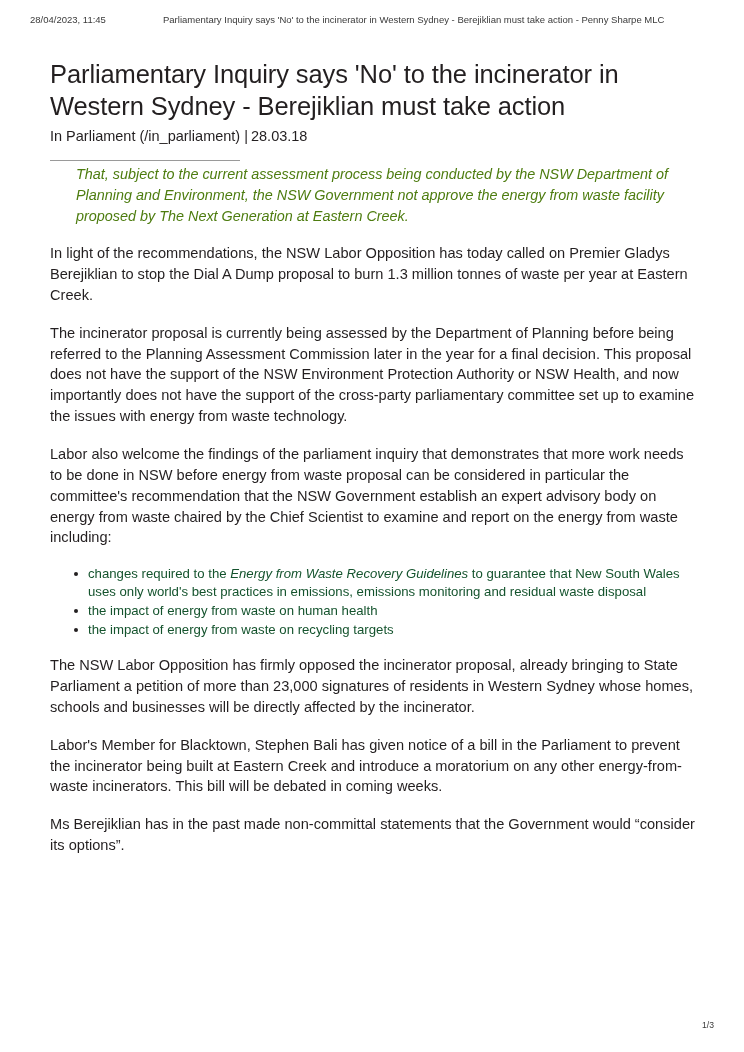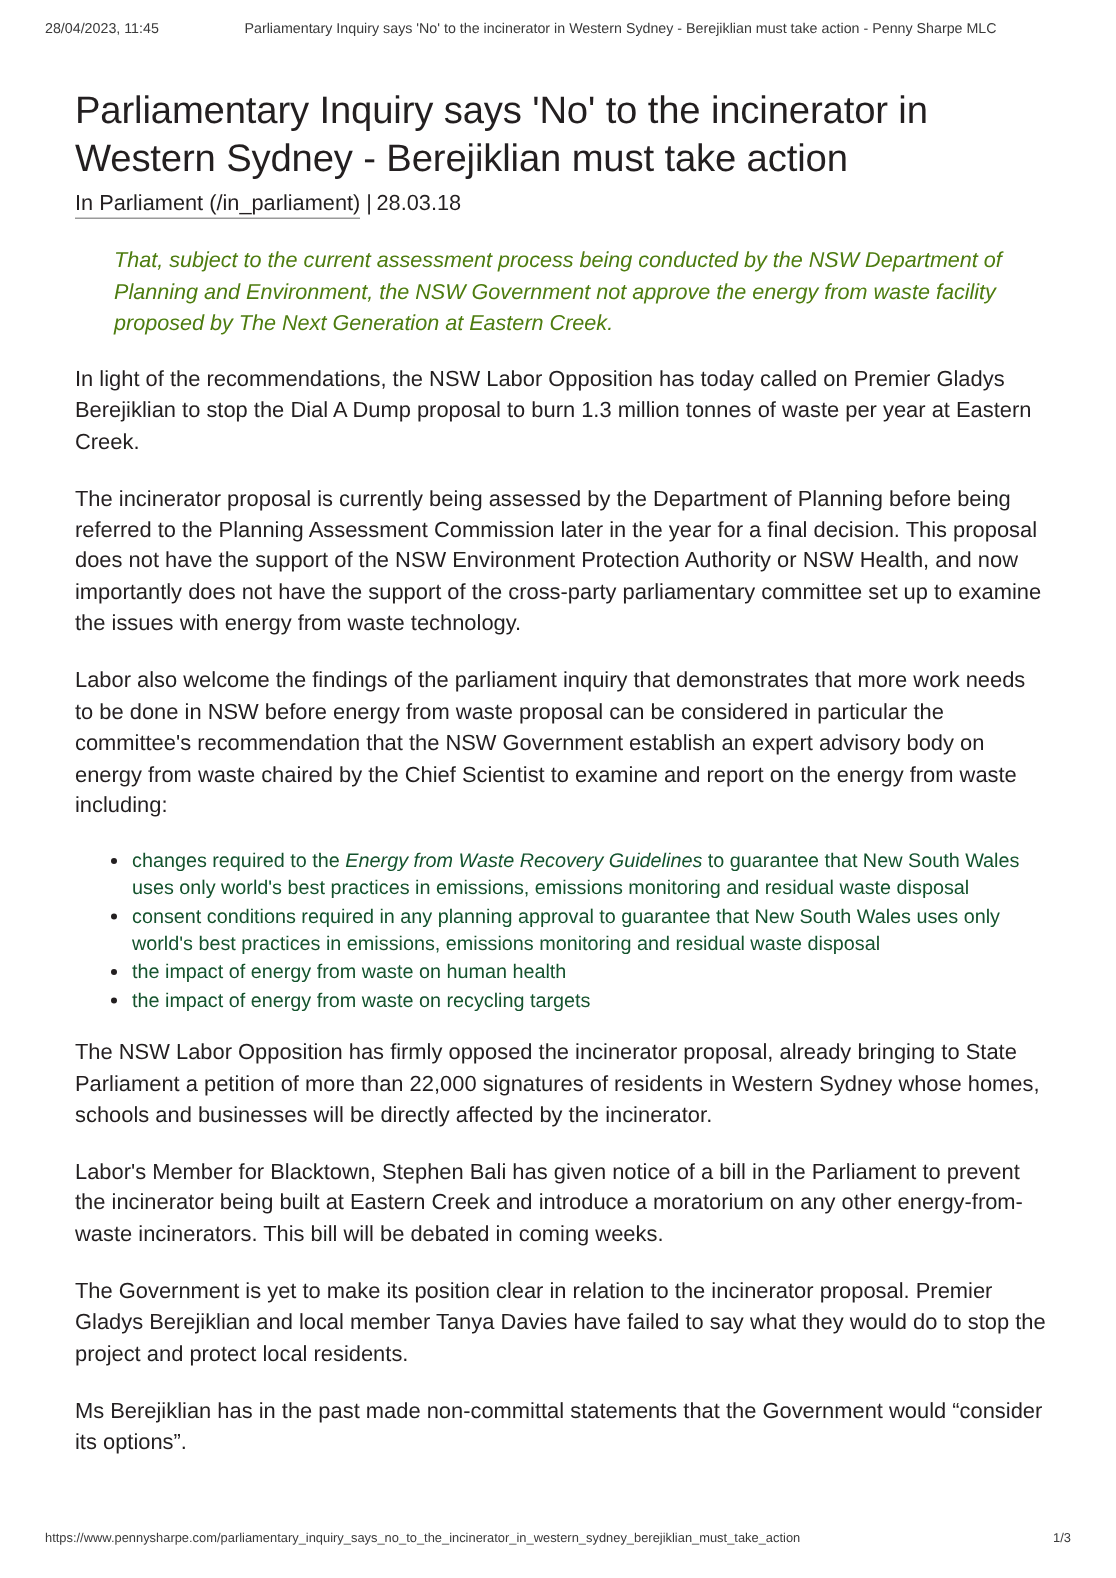--- a/index.html
+++ b/index.html
@@ -59,21 +59,21 @@
   .byline {
     margin: 0 0 18px 0;
     font-size: 14.5px;
     line-height: 1.35;
     color: #231f20;
   }
   .byline .cat-link {
     color: #231f20;
     text-decoration: none;
     border-bottom: 1px solid #9a9a9a;
-    padding-bottom: 1px;
+    padding-bottom: 16px;
   }
   .byline .sep {
     padding: 0 3px 0 4px;
     color: #231f20;
   }
 
   p.body-para {
     margin: 0 0 17px 0;
     font-size: 14.6px;
     line-height: 1.43;
@@ -157,31 +157,28 @@
   <div class="blockquote">That, subject to the current assessment process being conducted by the NSW Department of Planning and Environment, the NSW Government not approve the energy from waste facility proposed by The Next Generation at Eastern Creek.</div>
 
   <p class="body-para">In light of the recommendations, the NSW Labor Opposition has today called on Premier Gladys Berejiklian to stop the Dial A Dump proposal to burn 1.3 million tonnes of waste per year at Eastern Creek.</p>
 
   <p class="body-para">The incinerator proposal is currently being assessed by the Department of Planning before being referred to the Planning Assessment Commission later in the year for a final decision. This proposal does not have the support of the NSW Environment Protection Authority or NSW Health, and now importantly does not have the support of the cross-party parliamentary committee set up to examine the issues with energy from waste technology.</p>
 
   <p class="body-para">Labor also welcome the findings of the parliament inquiry that demonstrates that more work needs to be done in NSW before energy from waste proposal can be considered in particular the committee's recommendation that the NSW Government establish an expert advisory body on energy from waste chaired by the Chief Scientist to examine and report on the energy from waste including:</p>
 
   <ul class="bullet-list">
     <li><span>changes required to the </span><em>Energy from Waste Recovery Guidelines</em><span> to guarantee that New South Wales uses only world's best practices in emissions, emissions monitoring and residual waste disposal</span></li>
-    <li><span>consent conditions required in any planning approval to guarantee that New South Wales uses only world's best practices in emissions, emissions monitoring and residual waste disposal</span></li>
     <li><span>the impact of energy from waste on human health</span></li>
     <li><span>the impact of energy from waste on recycling targets</span></li>
   </ul>
 
-  <p class="body-para">The NSW Labor Opposition has firmly opposed the incinerator proposal, already bringing to State Parliament a petition of more than 22,000 signatures of residents in Western Sydney whose homes, schools and businesses will be directly affected by the incinerator.</p>
+  <p class="body-para">The NSW Labor Opposition has firmly opposed the incinerator proposal, already bringing to State Parliament a petition of more than 23,000 signatures of residents in Western Sydney whose homes, schools and businesses will be directly affected by the incinerator.</p>
 
   <p class="body-para">Labor's Member for Blacktown, Stephen Bali has given notice of a bill in the Parliament to prevent the incinerator being built at Eastern Creek and introduce a moratorium on any other energy-from-waste incinerators. This bill will be debated in coming weeks.</p>
 
-  <p class="body-para">The Government is yet to make its position clear in relation to the incinerator proposal. Premier Gladys Berejiklian and local member Tanya Davies have failed to say what they would do to stop the project and protect local residents.</p>
 
   <p class="body-para">Ms Berejiklian has in the past made non-committal statements that the Government would “consider its options”.</p>
 
 </div>
 
 <div class="print-footer">
-  <span class="pf-url">https://www.pennysharpe.com/parliamentary_inquiry_says_no_to_the_incinerator_in_western_sydney_berejiklian_must_take_action</span>
   <span class="pf-page">1/3</span>
 </div>
 
 </body></html>

